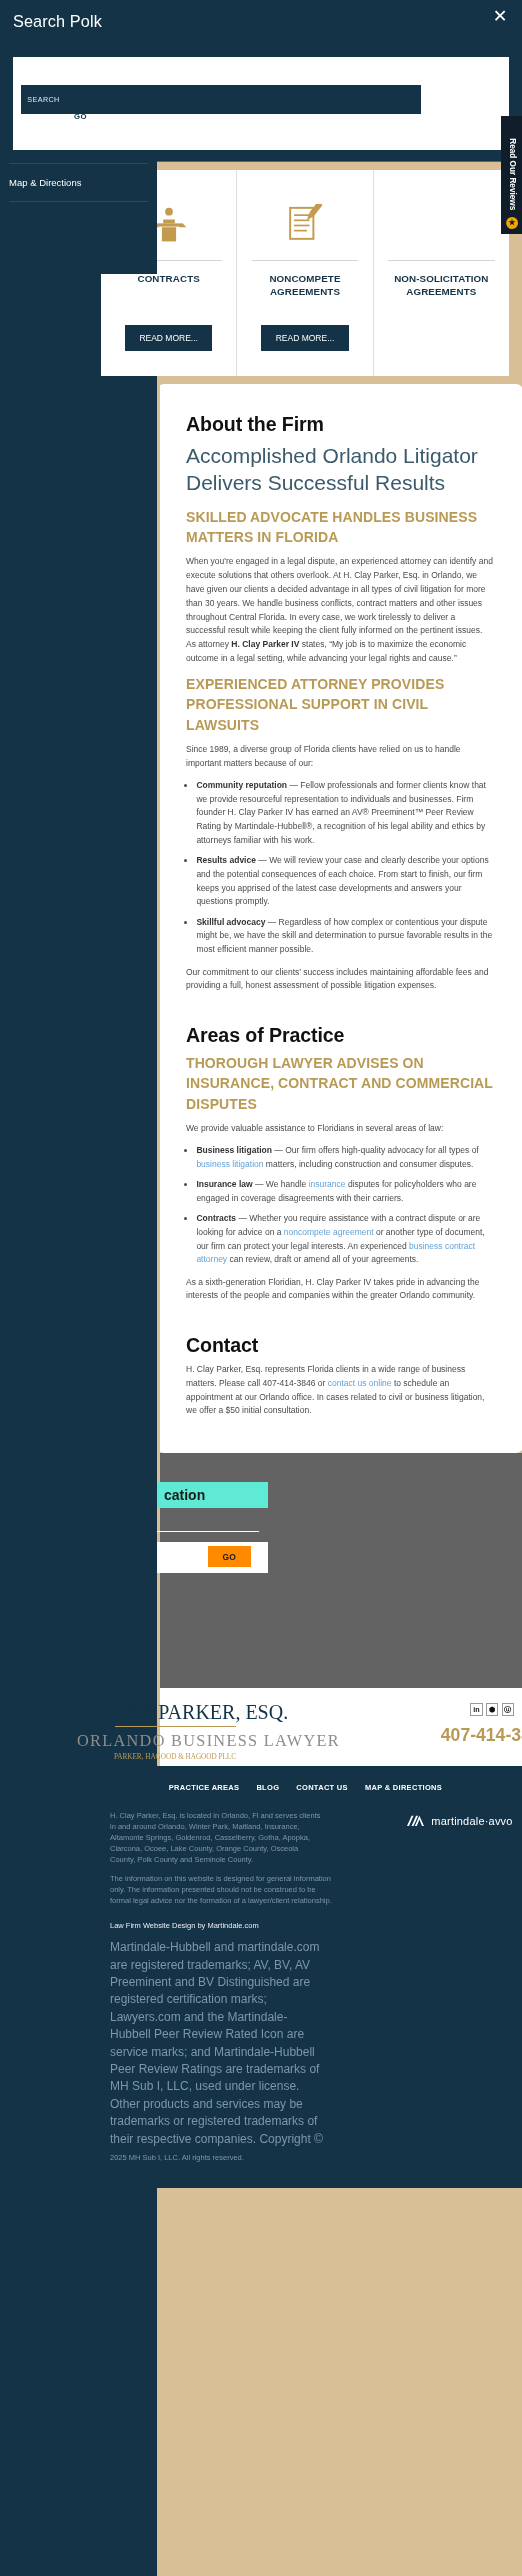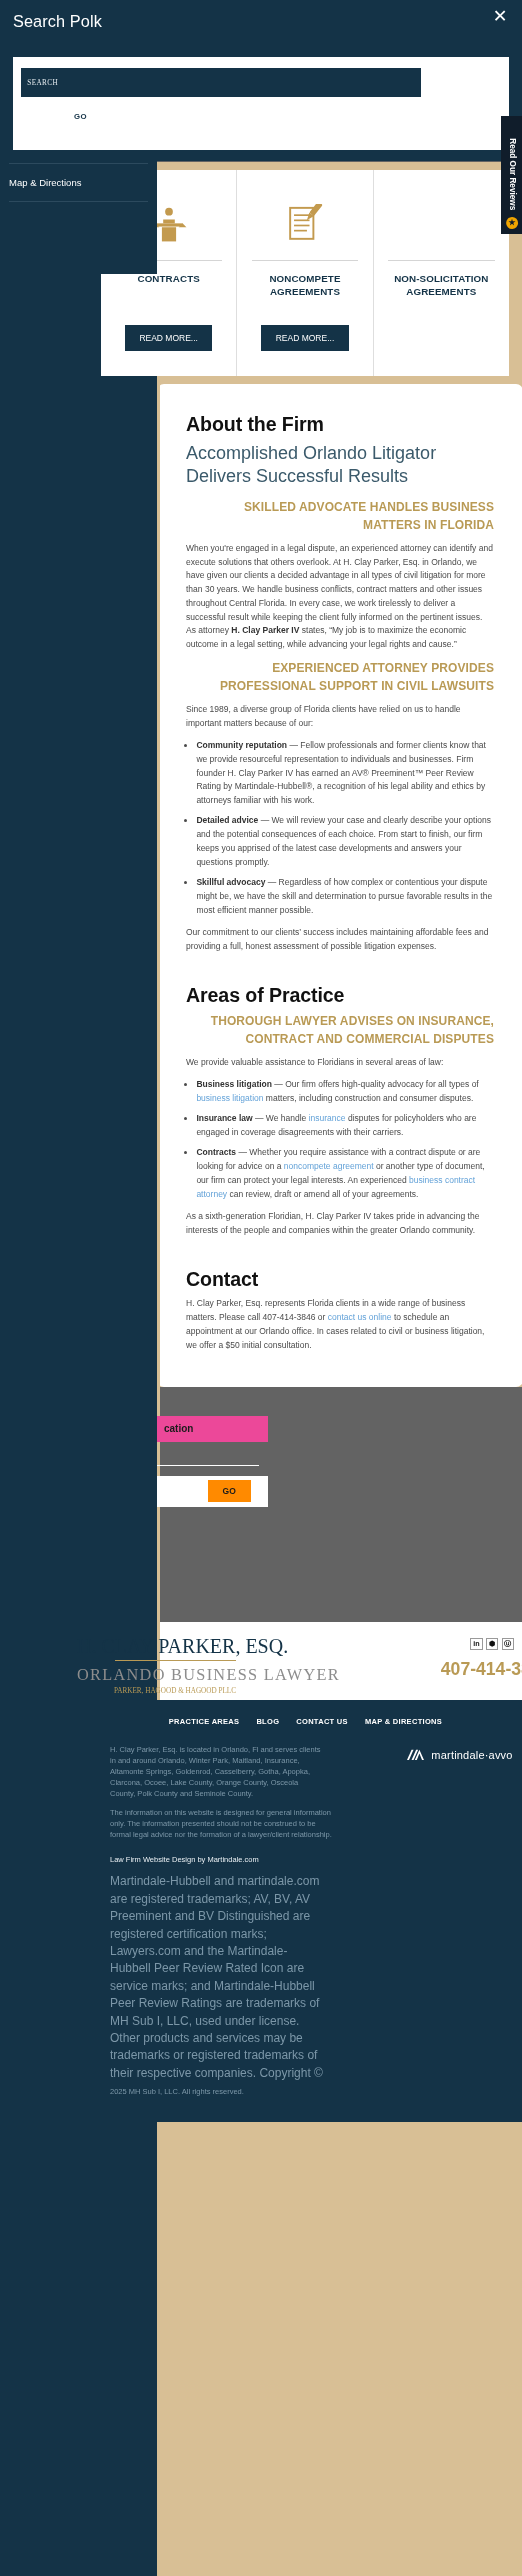--- a/index.html
+++ b/index.html
@@ -40,26 +40,26 @@
     cursor: pointer;
   }
   #search-box {
     position: absolute;
     left: 13px; top: 57px;
     width: 496px; height: 93px;
     background: #ffffff;
   }
   #search-input {
     position: absolute;
-    left: 7.8px; top: 11px;
+    left: 7.8px; top: 28px;
     width: 400px; height: 29px;
     background: #143347;
     border: none;
     color: #ffffff;
-    font-family: Liberation Serif, serif;
+    font-family: Liberation Sans, sans-serif;
     font-size: 7.2px;
     letter-spacing: 0.4px;
     padding: 0 6.5px;
   }
   #search-input::placeholder { color: #e6ecf0; opacity: 1; }
   #search-go {
     position: absolute;
     left: 61px; top: 55px;
     background: none; border: none;
     color: #143347;
@@ -272,34 +272,33 @@
     background: #d8bf95;
   }
   h1.sec {
     font-size: 19.6px;
     color: #111111;
     font-weight: bold;
     letter-spacing: -0.1px;
     margin-bottom: 6.5px;
   }
   h2.subhead {
-    font-size: 18px;
+    font-size: 21px;
     color: #3b5a6b;
     font-weight: 300;
     line-height: 1.3;
     margin-bottom: 10.4px;
   }
   h3.gold {
     color: #b99a55;
-    font-size: 12px;
+    font-size: 14px;
     font-weight: bold;
     line-height: 1.45;
     letter-spacing: 0.1px;
     margin: 2.6px 0 7.8px 0;
-    text-align: right;
   }
   p.body, li.body {
     color: #4a4a4a;
     font-size: 8.5px;
     line-height: 1.62;
     margin-bottom: 8.5px;
   }
   ul.body-list {
     margin: 0 0 8.5px 10.4px;
   }
@@ -325,23 +324,23 @@
   #lower-band:before {
     content: "";
     position: absolute;
     left: 0; top: 0; bottom: 0;
     width: 2.6px; background: #d8bf95;
   }
   #form-field {
     position: absolute;
     left: -39px; top: 29px;
     width: 150px; height: 26px;
-    background: #ec4899;
+    background: #5eead4;
     color: #1c1c1c;
-    font-size: 10px;
+    font-size: 14px;
     font-weight: bold;
     display: flex;
     align-items: center;
     padding-left: 46px;
   }
   #form-rule {
     position: absolute;
     left: 0; top: 78px;
     width: 102px; height: 1.3px;
     background: #ffffff;
@@ -551,21 +550,21 @@
     <h2 class="subhead">Accomplished Orlando Litigator Delivers Successful Results</h2>
     <h3 class="gold">SKILLED ADVOCATE HANDLES BUSINESS MATTERS IN FLORIDA</h3>
 
     <p class="body"><span>When you're engaged in a legal dispute, an experienced attorney can identify and execute solutions that others overlook. At H. Clay Parker, Esq. in Orlando, we have given our clients a decided advantage in all types of civil litigation for more than 30 years. We handle business conflicts, contract matters and other issues throughout Central Florida. In every case, we work tirelessly to deliver a successful result while keeping the client fully informed on the pertinent issues. As attorney </span><span class="b">H. Clay Parker IV</span><span> states, “My job is to maximize the economic outcome in a legal setting, while advancing your legal rights and cause.”</span></p>
 
     <h3 class="gold">EXPERIENCED ATTORNEY PROVIDES PROFESSIONAL SUPPORT IN CIVIL LAWSUITS</h3>
     <p class="body">Since 1989, a diverse group of Florida clients have relied on us to handle important matters because of our:</p>
 
     <ul class="body-list">
       <li class="body"><span class="b">Community reputation</span><span> — Fellow professionals and former clients know that we provide resourceful representation to individuals and businesses. Firm founder H. Clay Parker IV has earned an AV® Preeminent™ Peer Review Rating by Martindale-Hubbell®, a recognition of his legal ability and ethics by attorneys familiar with his work.</span></li>
-      <li class="body"><span class="b">Detailed advice</span><span> — We will review your case and clearly describe your options and the potential consequences of each choice. From start to finish, our firm keeps you apprised of the latest case developments and answers your questions promptly.</span></li>
+      <li class="body"><span class="b">Results advice</span><span> — We will review your case and clearly describe your options and the potential consequences of each choice. From start to finish, our firm keeps you apprised of the latest case developments and answers your questions promptly.</span></li>
       <li class="body"><span class="b">Skillful advocacy</span><span> — Regardless of how complex or contentious your dispute might be, we have the skill and determination to pursue favorable results in the most efficient manner possible.</span></li>
     </ul>
 
     <p class="body">Our commitment to our clients’ success includes maintaining affordable fees and providing a full, honest assessment of possible litigation expenses.</p>
 
     <div class="spacer-lg"></div>
 
     <h1 class="sec">Areas of Practice</h1>
     <h3 class="gold">THOROUGH LAWYER ADVISES ON INSURANCE, CONTRACT AND COMMERCIAL DISPUTES</h3>
     <p class="body">We provide valuable assistance to Floridians in several areas of law:</p>

